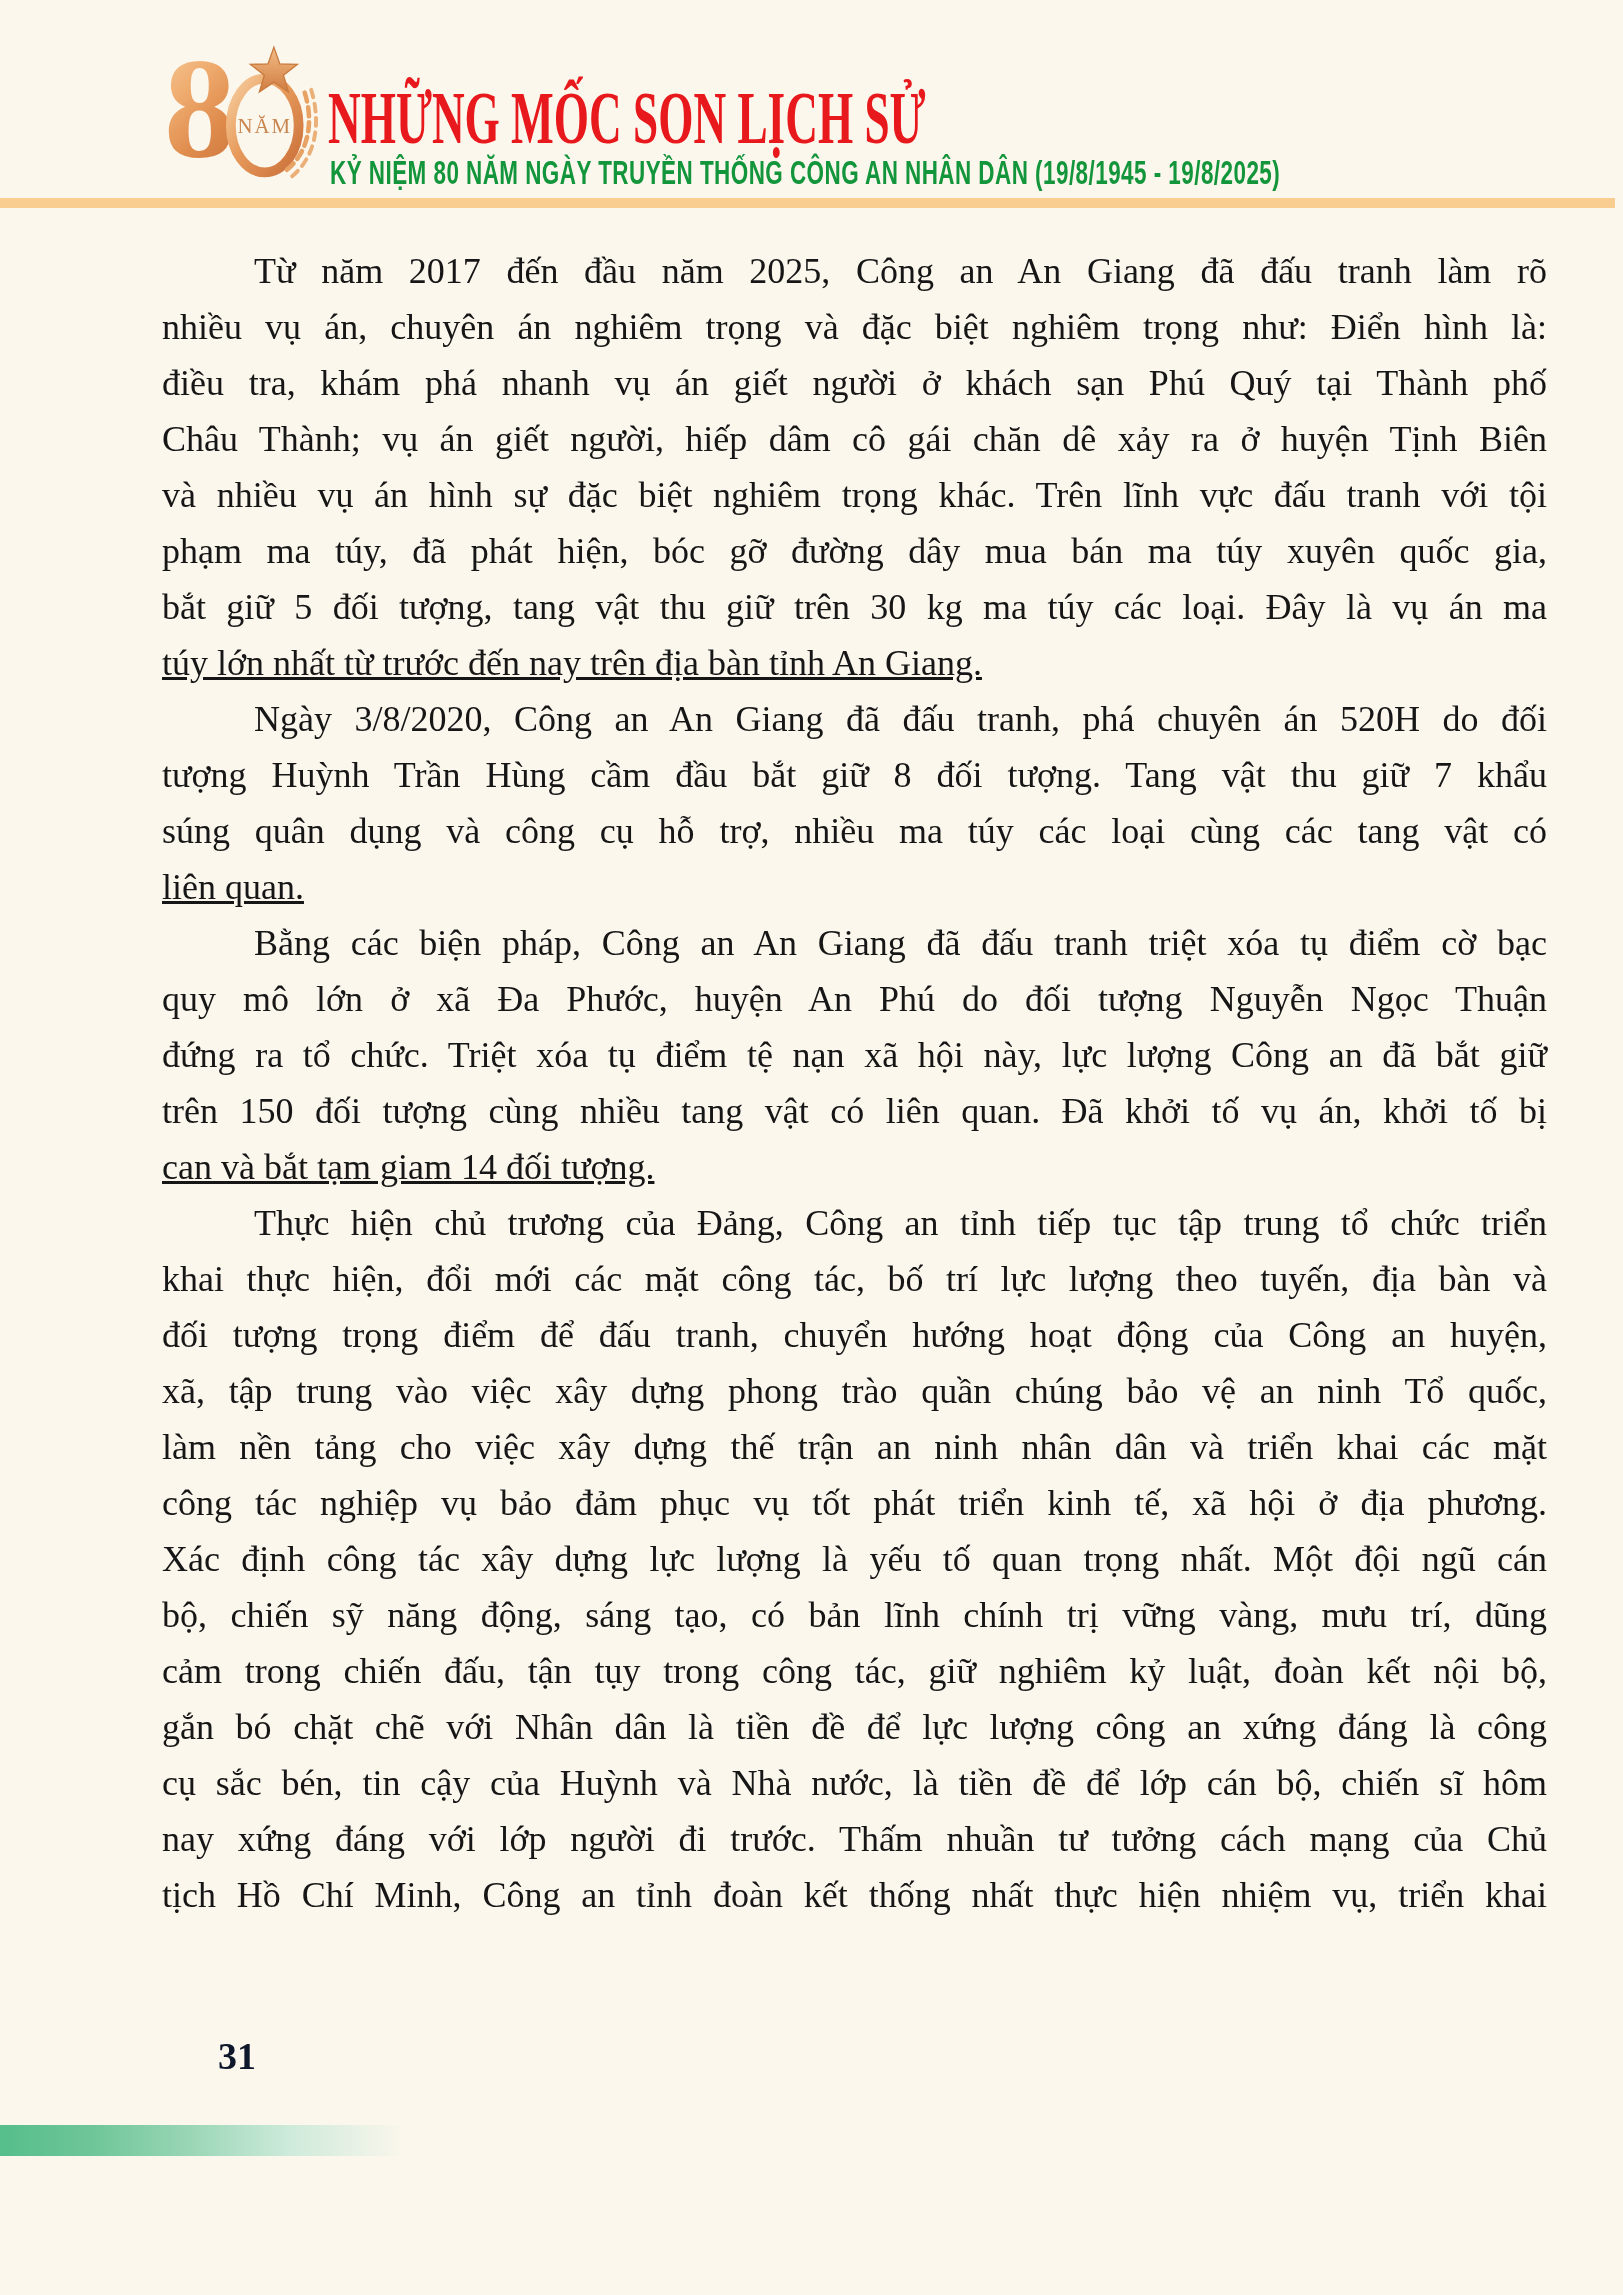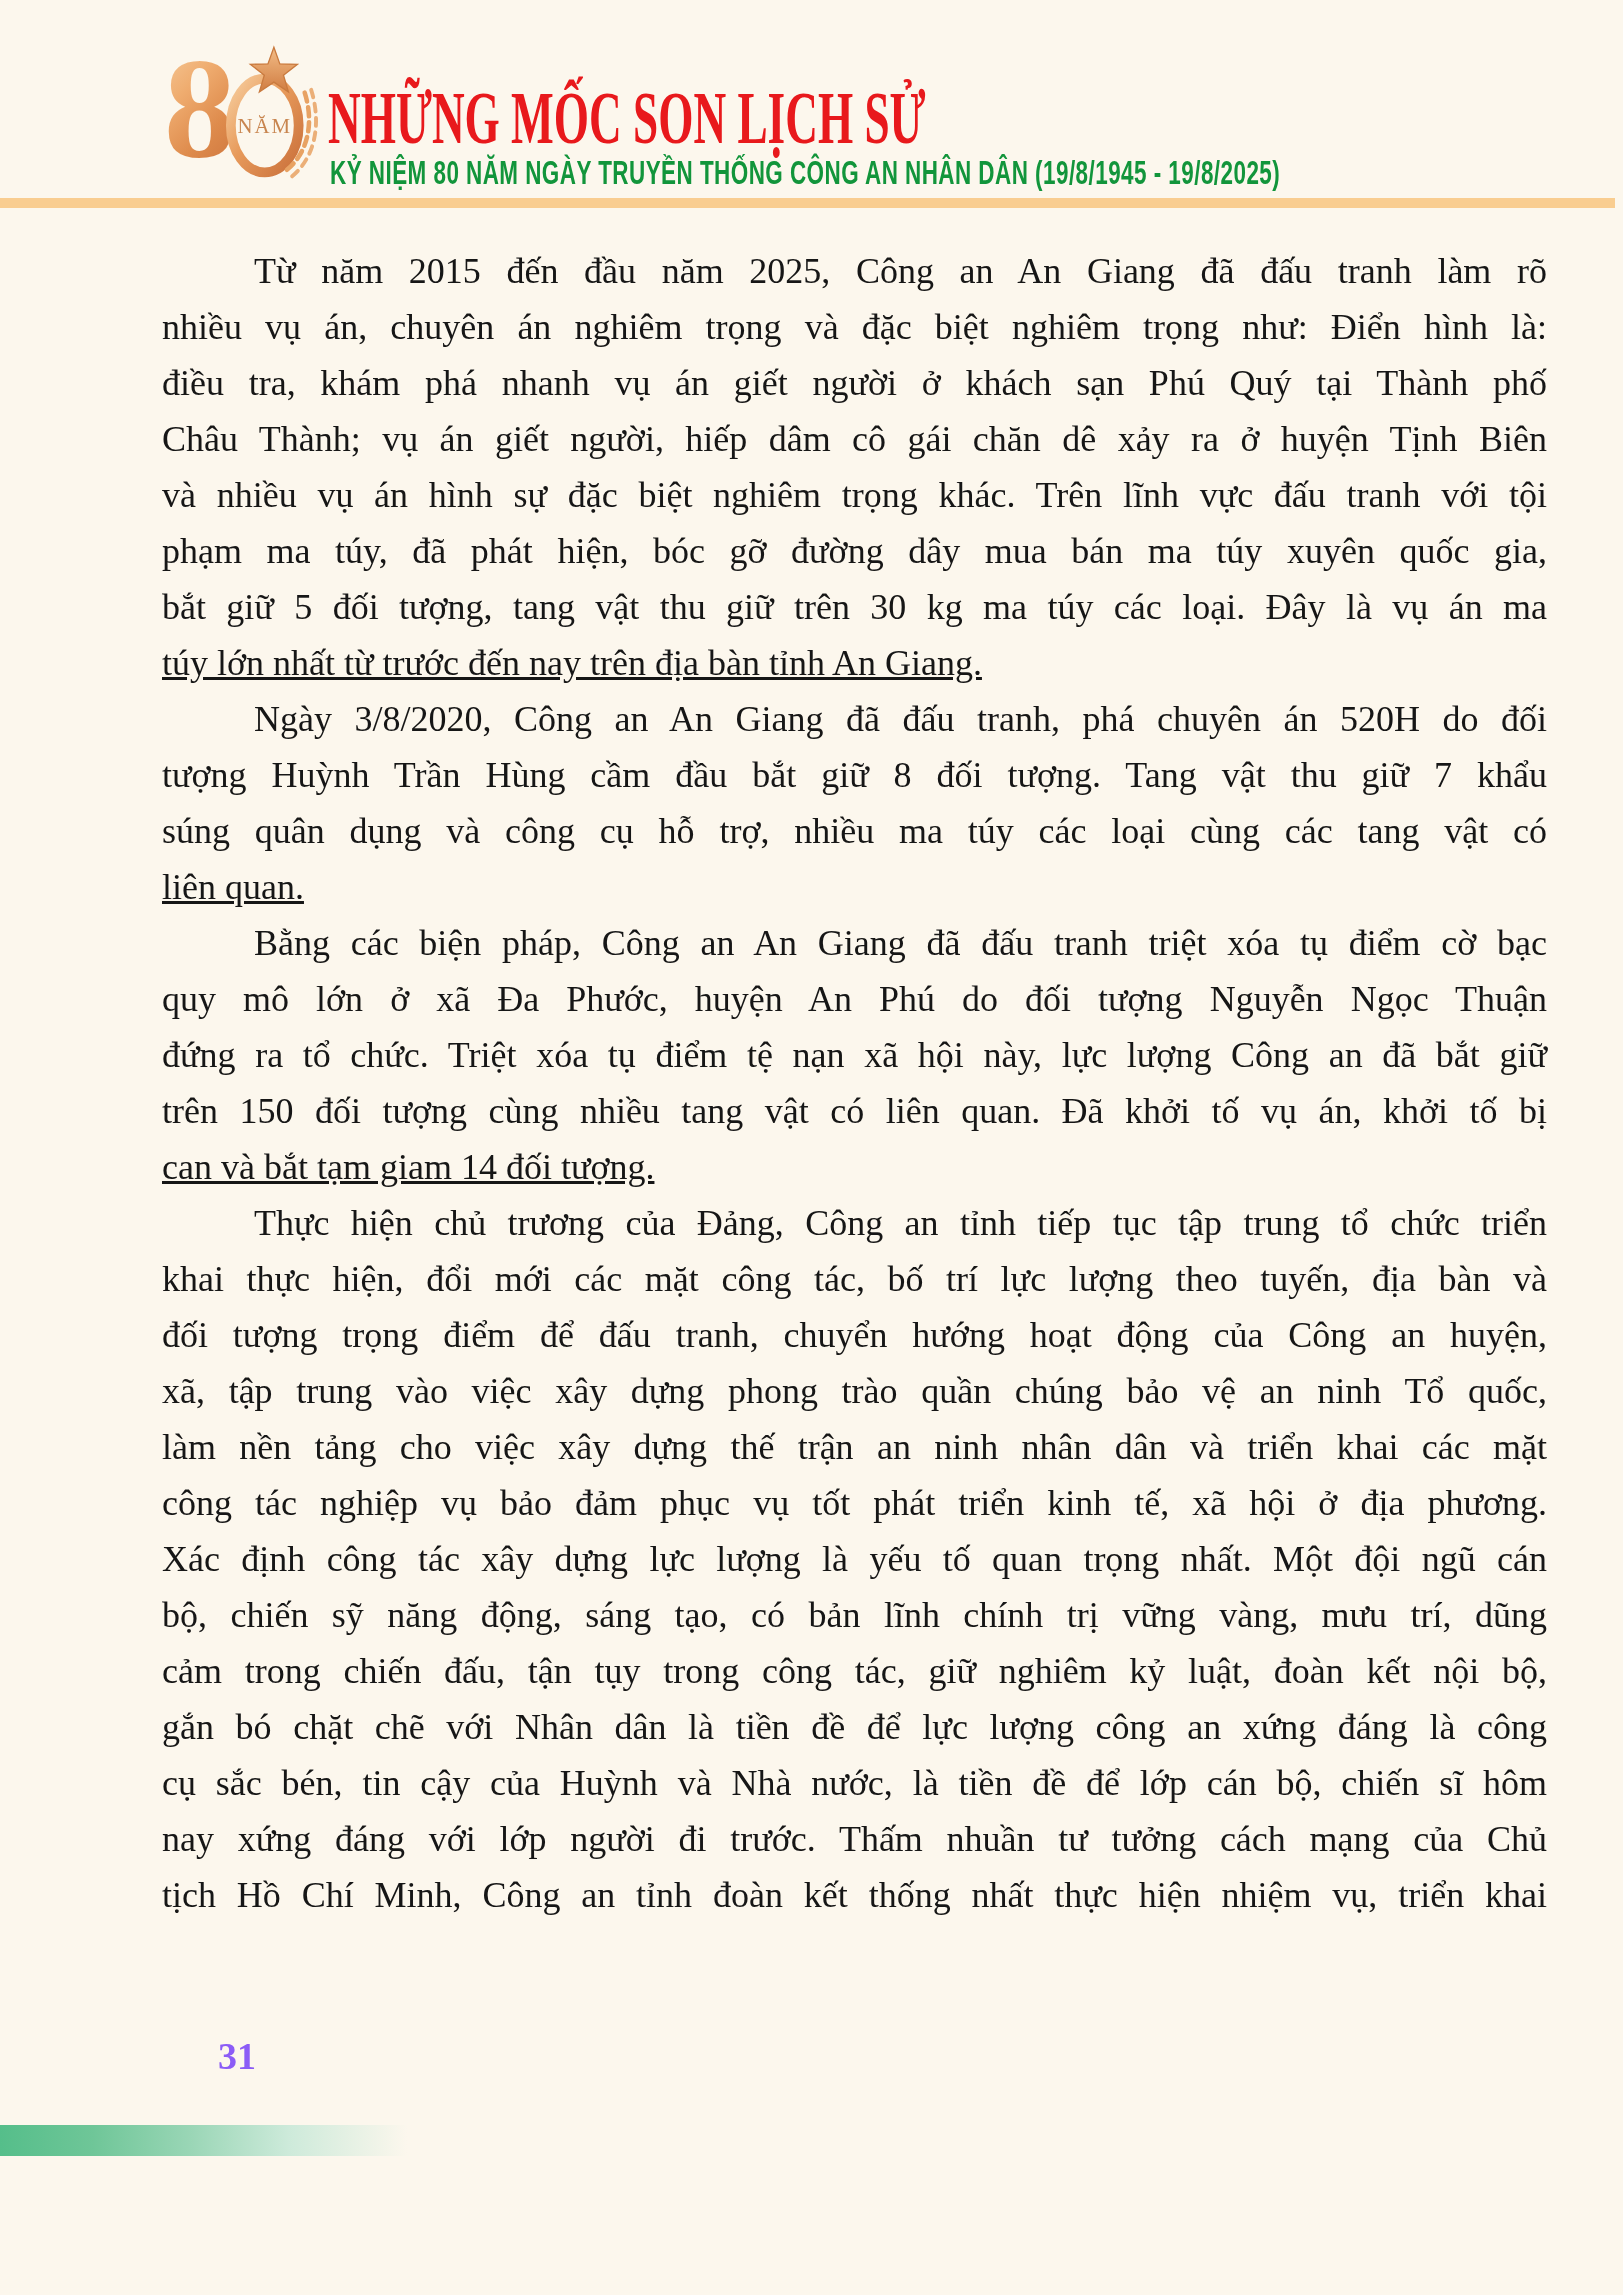--- a/index.html
+++ b/index.html
@@ -57,21 +57,21 @@
     -moz-text-align-last:justify;
     white-space:normal;
   }
   #body-text .line.indent { text-indent:92px; }
   #body-text .line.last   { text-align-last:left;text-decoration:underline; -moz-text-align-last:left; }
 
   
   .page-number {
     position:absolute; left:218px; top:2036px;
     font:bold 38px/41px "Liberation Serif",serif;
-    color:#8b5cf6;
+    color:#0f172a;
   }
   .footer-bar {
     position:absolute; left:0; top:2125px;
     width:424px; height:31px;
     background:linear-gradient(90deg,
       #55BE8A 0%, #6FC698 22%, #9AD6B6 45%,
       #CDEADA 68%, rgba(252,247,237,0) 96%);
   }
 </style>
 </head>
@@ -112,21 +112,21 @@
     </div>
 
     <div class="hdr-title">NHỮNG MỐC SON LỊCH SỬ</div>
 
     <div class="hdr-subtitle">KỶ NIỆM 80 NĂM NGÀY TRUYỀN THỐNG CÔNG AN NHÂN DÂN  (19/8/1945 - 19/8/2025)</div>
 
     <div class="hdr-divider"></div>
   </div>
 
   <div id="body-text">
-      <div class="line indent">Từ năm 2015 đến đầu năm 2025, Công an An Giang đã đấu tranh làm rõ</div>
+      <div class="line indent">Từ năm 2017 đến đầu năm 2025, Công an An Giang đã đấu tranh làm rõ</div>
       <div class="line">nhiều vụ án, chuyên án nghiêm trọng và đặc biệt nghiêm trọng như: Điển hình là:</div>
       <div class="line">điều tra, khám phá nhanh vụ án giết người ở khách sạn Phú Quý tại Thành phố</div>
       <div class="line">Châu Thành; vụ án giết người, hiếp dâm cô gái chăn dê xảy ra ở huyện Tịnh Biên</div>
       <div class="line">và nhiều vụ án hình sự đặc biệt nghiêm trọng khác. Trên lĩnh vực đấu tranh với tội</div>
       <div class="line">phạm ma túy, đã phát hiện, bóc gỡ đường dây mua bán ma túy xuyên quốc gia,</div>
       <div class="line">bắt giữ 5 đối tượng, tang vật thu giữ trên 30 kg ma túy các loại. Đây là vụ án ma</div>
       <div class="line last">túy lớn nhất từ trước đến nay trên địa bàn tỉnh An Giang.</div>
       <div class="line indent">Ngày 3/8/2020, Công an An Giang đã đấu tranh, phá chuyên án 520H do đối</div>
       <div class="line">tượng Huỳnh Trần Hùng cầm đầu bắt giữ 8 đối tượng. Tang vật thu giữ 7 khẩu</div>
       <div class="line">súng quân dụng và công cụ hỗ trợ, nhiều ma túy các loại cùng các tang vật có</div>

